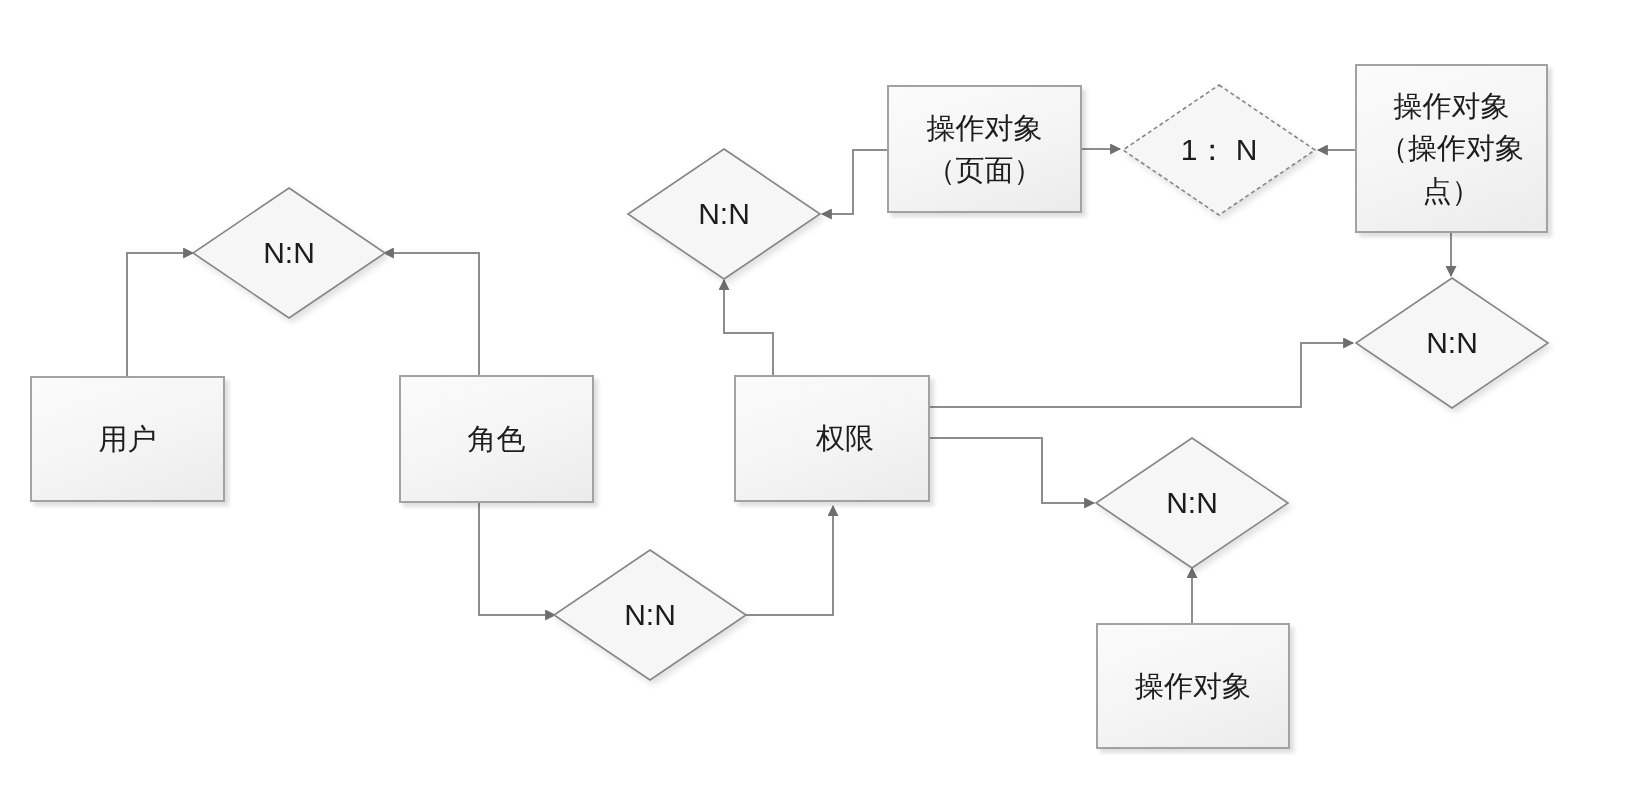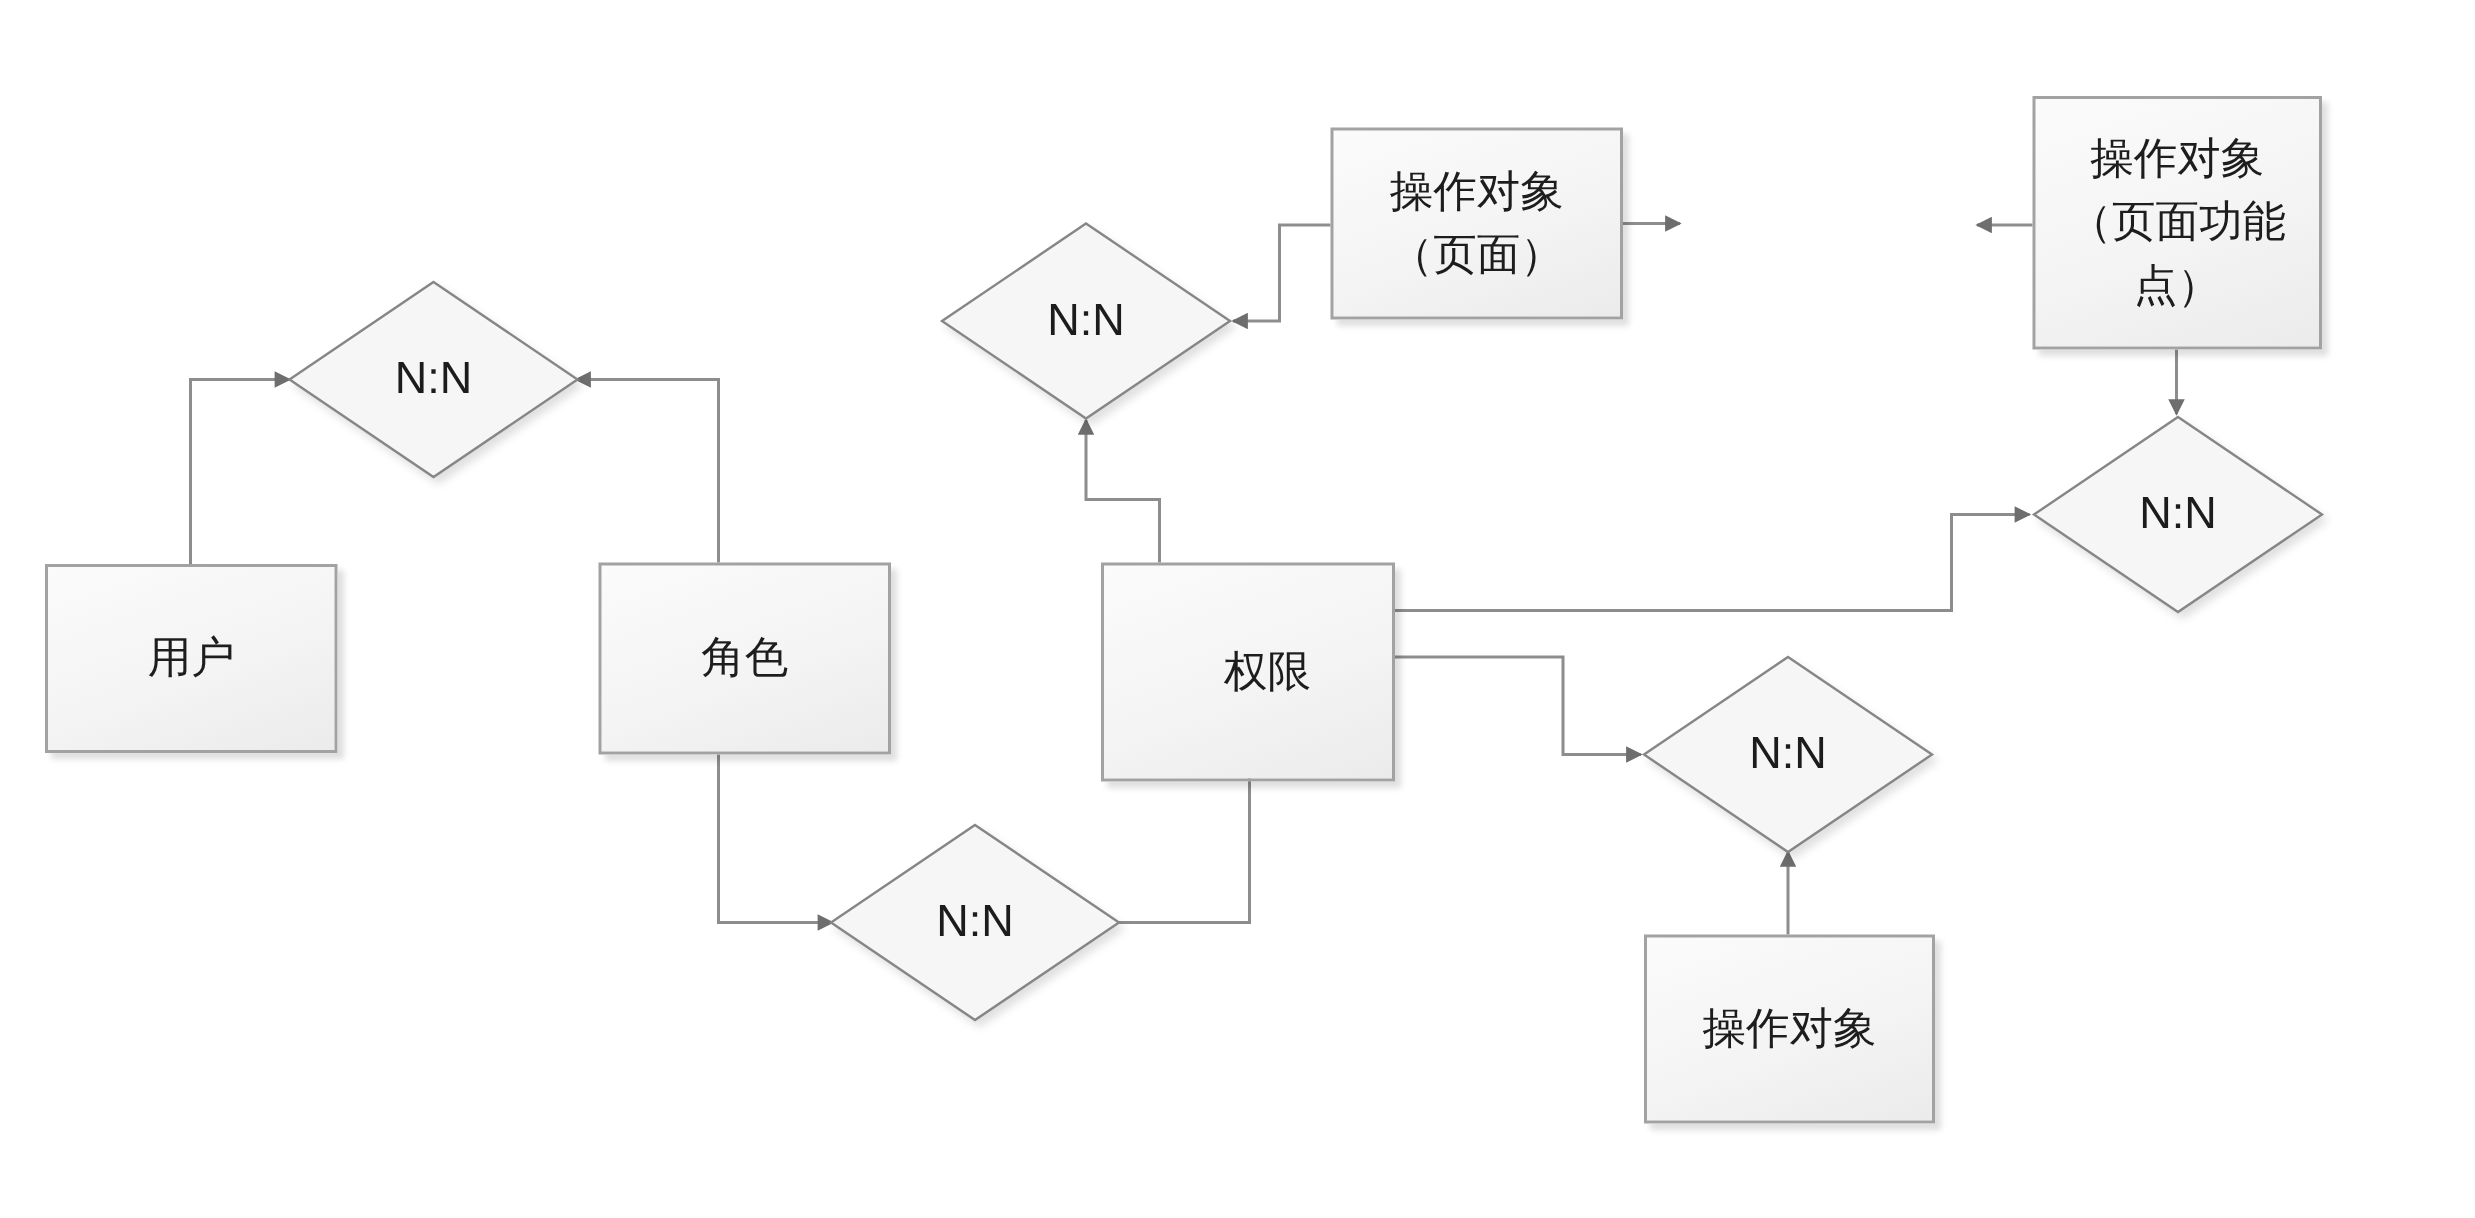--- a/index.html
+++ b/index.html
@@ -37,21 +37,21 @@
     background: linear-gradient(160deg, #fbfbfb 0%, #f4f4f4 55%, #ebebeb 100%);
     border: 2px solid #a2a2a2;
     box-shadow: 4px 4px 4px rgba(0,0,0,0.13);
     color: #1d1d1d;
     font-size: 29px;
     line-height: 1.45;
     text-align: center;
   }
   .n-user     { left: 30px;   top: 376px; width: 195px; height: 126px; }
   .n-role     { left: 382px;  top: 375px; width: 195px; height: 128px; margin-left: 17px; }
-  .n-perm     { left: 734px;  top: 375px; width: 196px; height: 146px; padding-left: 26px; }
+  .n-perm     { left: 734px;  top: 375px; width: 196px; height: 127px; padding-left: 26px; }
   .n-page     { left: 887px;  top: 85px;  width: 195px; height: 128px; }
   .n-pagefeat { left: 1355px; top: 64px;  width: 193px; height: 169px; }
   .n-api      { left: 1096px; top: 623px; width: 194px; height: 126px; }
 
   .diamond {
     position: absolute;
     width: 196px;
     height: 134px;
   }
   .diamond svg {
@@ -124,21 +124,21 @@
     <span>权限</span>
   </div>
 
   <div class="node n-page">
     <span>操作对象</span>
     <span>（页面）</span>
   </div>
 
   <div class="node n-pagefeat">
     <span>操作对象</span>
-    <span>（页面功能</span>
+    <span>（操作对象</span>
     <span>点）</span>
   </div>
 
   <div class="node n-api">
     <span>操作对象</span>
   </div>
 
   <div class="diamond d-userrole">
     <svg width="196" height="134">
       <polygon points="98,2 194,67 98,132 2,67"></polygon>
@@ -146,20 +146,26 @@
     <span class="dlabel">N:N</span>
   </div>
 
   <div class="diamond d-permpage">
     <svg width="196" height="134">
       <polygon points="98,2 194,67 98,132 2,67"></polygon>
     </svg>
     <span class="dlabel">N:N</span>
   </div>
 
+  <div class="diamond dashed d-page1n">
+    <svg width="196" height="134">
+      <polygon points="98,2 194,67 98,132 2,67"></polygon>
+    </svg>
+    <span class="dlabel">1： N</span>
+  </div>
 
   <div class="diamond d-permfeat">
     <svg width="196" height="134">
       <polygon points="98,2 194,67 98,132 2,67"></polygon>
     </svg>
     <span class="dlabel">N:N</span>
   </div>
 
   <div class="diamond d-permapi">
     <svg width="196" height="134">

